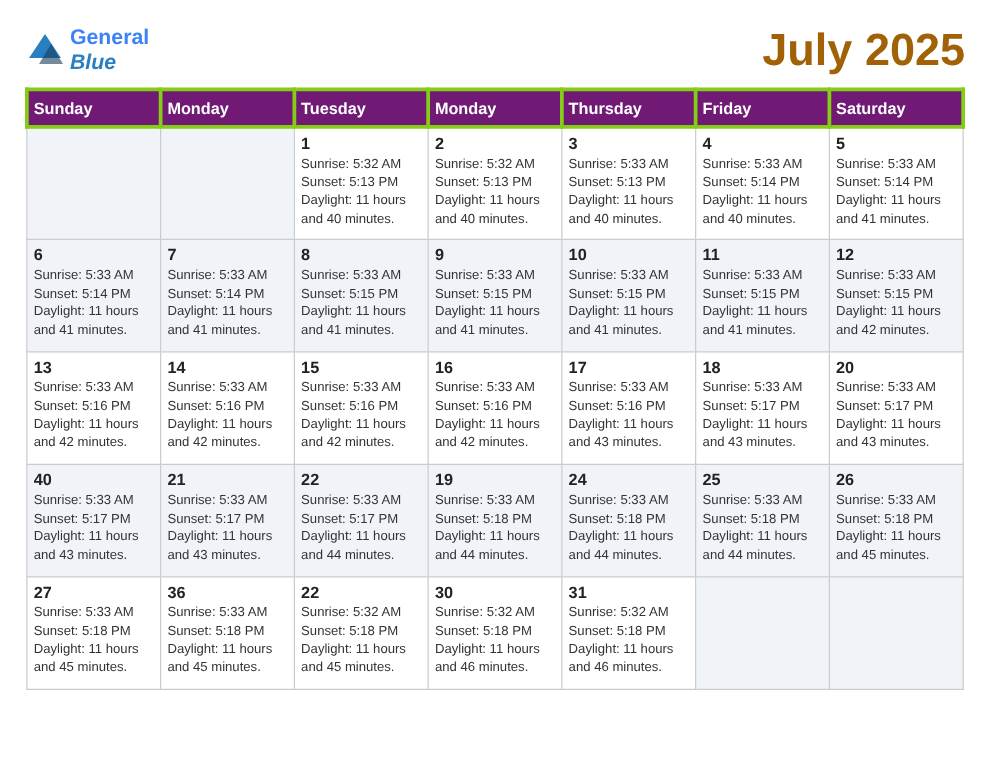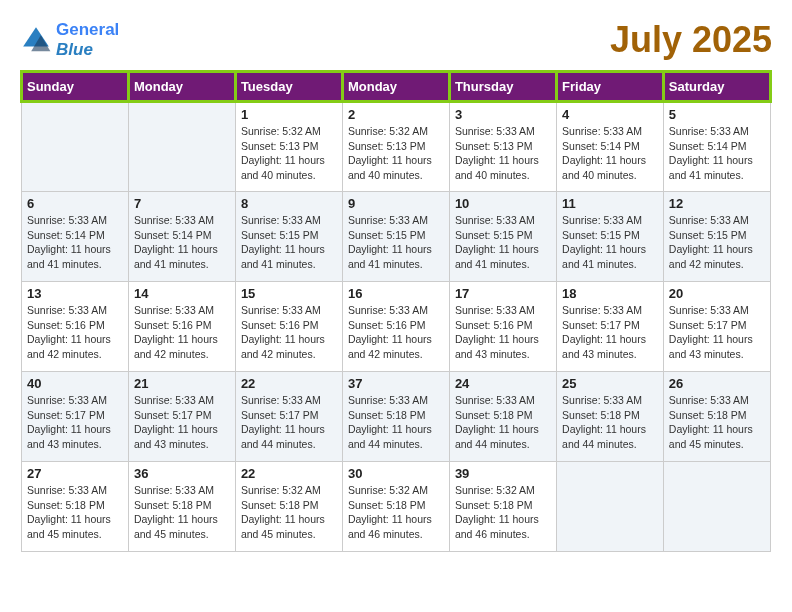--- a/index.html
+++ b/index.html
@@ -251,21 +251,21 @@
 Sunset: 5:17 PM
 Daylight: 11 hours and 43 minutes.</div>
         </td>
         <td>
           <div class="day-number">22</div>
           <div class="day-info" style="white-space: pre-line;">Sunrise: 5:33 AM
 Sunset: 5:17 PM
 Daylight: 11 hours and 44 minutes.</div>
         </td>
         <td>
-          <div class="day-number">37</div>
+          <div class="day-number">19</div>
           <div class="day-info" style="white-space: pre-line;">Sunrise: 5:33 AM
 Sunset: 5:18 PM
 Daylight: 11 hours and 44 minutes.</div>
         </td>
         <td>
           <div class="day-number">24</div>
           <div class="day-info" style="white-space: pre-line;">Sunrise: 5:33 AM
 Sunset: 5:18 PM
 Daylight: 11 hours and 44 minutes.</div>
         </td>
@@ -301,21 +301,21 @@
 Sunset: 5:18 PM
 Daylight: 11 hours and 45 minutes.</div>
         </td>
         <td>
           <div class="day-number">30</div>
           <div class="day-info" style="white-space: pre-line;">Sunrise: 5:32 AM
 Sunset: 5:18 PM
 Daylight: 11 hours and 46 minutes.</div>
         </td>
         <td>
-          <div class="day-number">39</div>
+          <div class="day-number">31</div>
           <div class="day-info" style="white-space: pre-line;">Sunrise: 5:32 AM
 Sunset: 5:18 PM
 Daylight: 11 hours and 46 minutes.</div>
         </td>
         <td class="empty-cell"></td>
         <td class="empty-cell"></td>
       </tr>
     </tbody>
 </table>
 

